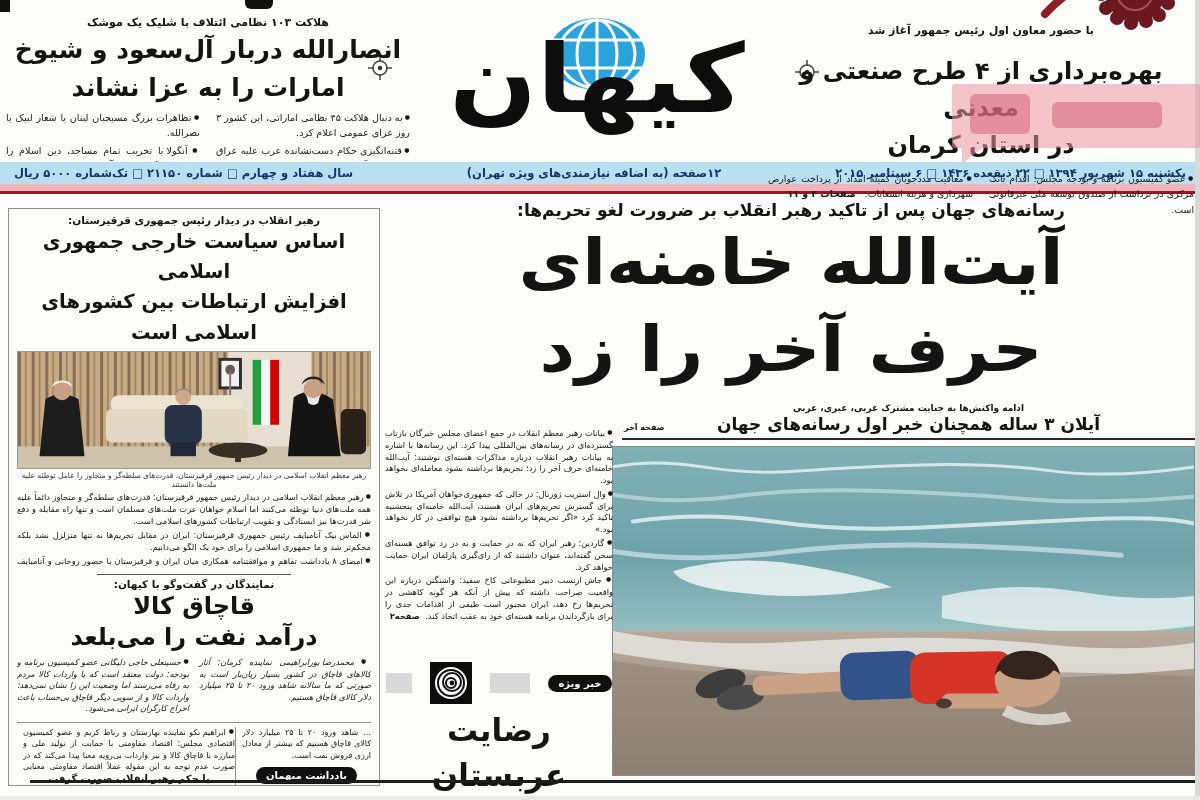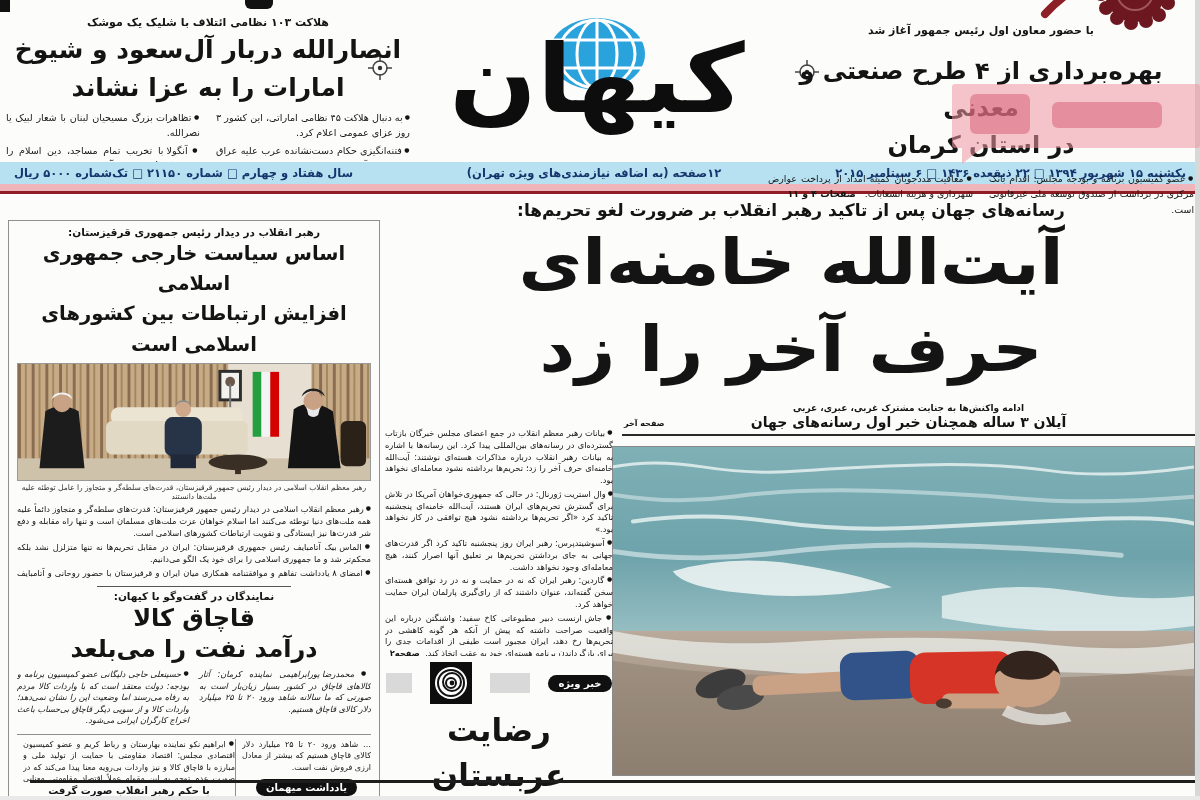--- a/index.html
+++ b/index.html
@@ -51,36 +51,36 @@
   .redline{position:absolute;left:0;top:191px;width:1200px;height:3px;background:#8e1d24;}
 
   
   .lead{position:absolute;left:388px;top:200px;width:806px;}
   .lead .kicker{font-size:17px;}
   .lead .hl{font-size:62px;font-weight:900;line-height:1.4;letter-spacing:-1px;transform:scale(1.12,1.02);transform-origin:center;}
 
   
   .aylan{position:absolute;left:622px;top:403px;width:573px;border-bottom:2px solid #2a2a2a;padding-bottom:3px;}
   .aylan .kicker{font-size:9px;}
-  .aylan h3{margin:0;font-size:14px;font-weight:800;line-height:1.3;}
+  .aylan h3{margin:0;font-size:17px;font-weight:800;line-height:1.3;}
   .aylan .pref{position:absolute;left:2px;bottom:6px;font-size:8px;}
   .seaphoto{position:absolute;left:612px;top:446px;width:583px;height:330px;border:1px solid #8a8a8a;box-sizing:border-box;}
 
   
   .midcol{position:absolute;left:385px;top:428px;width:228px;height:368px;}
   .midcol .bullets{font-size:8.3px;line-height:1.42;text-align:justify;height:228px;overflow:hidden;}
   .special-row{display:flex;direction:ltr;align-items:center;justify-content:center;gap:18px;margin-top:6px;}
   .graybar{background:#d9d9d9;height:20px;}
   .badge{display:inline-block;background:#101010;color:#fff;border-radius:10px;
          padding:2px 10px;font-size:10px;font-weight:bold;line-height:1.3;}
   .special-hl{font-size:31px;font-weight:700;line-height:1.45;margin-top:4px;}
   .special-sub{display:flex;justify-content:space-between;align-items:baseline;font-size:9px;margin-top:4px;}
 
   
-  .leftcol{position:absolute;left:8px;top:220px;width:372px;height:578px;border:1px solid #8f8f8f;
+  .leftcol{position:absolute;left:8px;top:208px;width:372px;height:578px;border:1px solid #8f8f8f;
            box-sizing:border-box;padding:5px 8px;overflow:hidden;}
   .leftcol .kicker{font-size:10.5px;}
   .ky-hl{font-size:19.5px;font-weight:800;line-height:1.55;margin:1px 0 3px;}
   .meetphoto{display:block;width:100%;height:118px;border:1px solid #999;box-sizing:border-box;}
   .ky-cap{font-size:7.5px;color:#333;margin:2px 0;}
   .ky-bullets{font-size:8.3px;line-height:1.45;text-align:justify;height:78px;overflow:hidden;}
   .divider{width:55%;border:0;border-top:1px solid #555;margin:5px auto 3px;}
   .smug-hl{font-size:24px;font-weight:900;line-height:1.3;margin:1px 0 4px;}
   .smug-cols{display:flex;gap:10px;font-size:8.2px;line-height:1.4;text-align:justify;height:60px;overflow:hidden;}
   .smug-cols p{margin:0;flex:1;font-style:italic;}
@@ -243,21 +243,20 @@
       <path d="M383 230 q4 -26 34 -24 q28 2 32 24 q-2 -8 -33 -9 q-28 -1 -33 9 z" fill="#33251d"></path>
       <path d="M386 220 q10 -16 30 -15 q22 1 28 16 q-6 14 -30 13 q-24 -1 -28 -14 z" fill="#33251d"></path>
       <path d="M396 260 q30 14 58 6 l6 10 q-40 10 -70 -6 z" fill="#efefec" opacity="0.7"></path>
     </g>
   </svg>
 
   <div class="midcol">
     <div class="bullets">
       <p class="bullet">بیانات رهبر معظم انقلاب در جمع اعضای مجلس خبرگان بازتاب گسترده‌ای در رسانه‌های بین‌المللی پیدا کرد. این رسانه‌ها با اشاره به بیانات رهبر انقلاب درباره مذاکرات هسته‌ای نوشتند: آیت‌الله خامنه‌ای حرف آخر را زد؛ تحریم‌ها برداشته نشود معامله‌ای نخواهد بود.</p>
       <p class="bullet">وال استریت ژورنال: در حالی که جمهوری‌خواهان آمریکا در تلاش برای گسترش تحریم‌های ایران هستند، آیت‌الله خامنه‌ای پنجشنبه تاکید کرد «اگر تحریم‌ها برداشته نشود هیچ توافقی در کار نخواهد بود.»</p>
-      <p class="bullet">آسوشیتدپرس: رهبر ایران روز پنجشنبه تاکید کرد اگر قدرت‌های جهانی به جای برداشتن تحریم‌ها بر تعلیق آنها اصرار کنند، هیچ معامله‌ای وجود نخواهد داشت.</p>
       <p class="bullet">گاردین: رهبر ایران که نه در حمایت و نه در رد توافق هسته‌ای سخن گفته‌اند، عنوان داشتند که از رای‌گیری پارلمان ایران حمایت خواهد کرد.</p>
       <p class="bullet">
         <span>جاش ارنست دبیر مطبوعاتی کاخ سفید: واشنگتن درباره این واقعیت صراحت داشته که پیش از آنکه هر گونه کاهشی در تحریم‌ها رخ دهد، ایران مجبور است طیفی از اقدامات جدی را برای بازگرداندن برنامه هسته‌ای خود به عقب اتخاذ کند.</span>
         &nbsp;<span class="pref">صفحه۲</span>
       </p>
     </div>
     <div class="special-row">
       <div class="graybar" style="width:26px;"></div>
       <svg width="42" height="42" viewBox="0 0 42 42">
         <rect x="0" y="0" width="42" height="42" fill="#0d0d0d"></rect>

